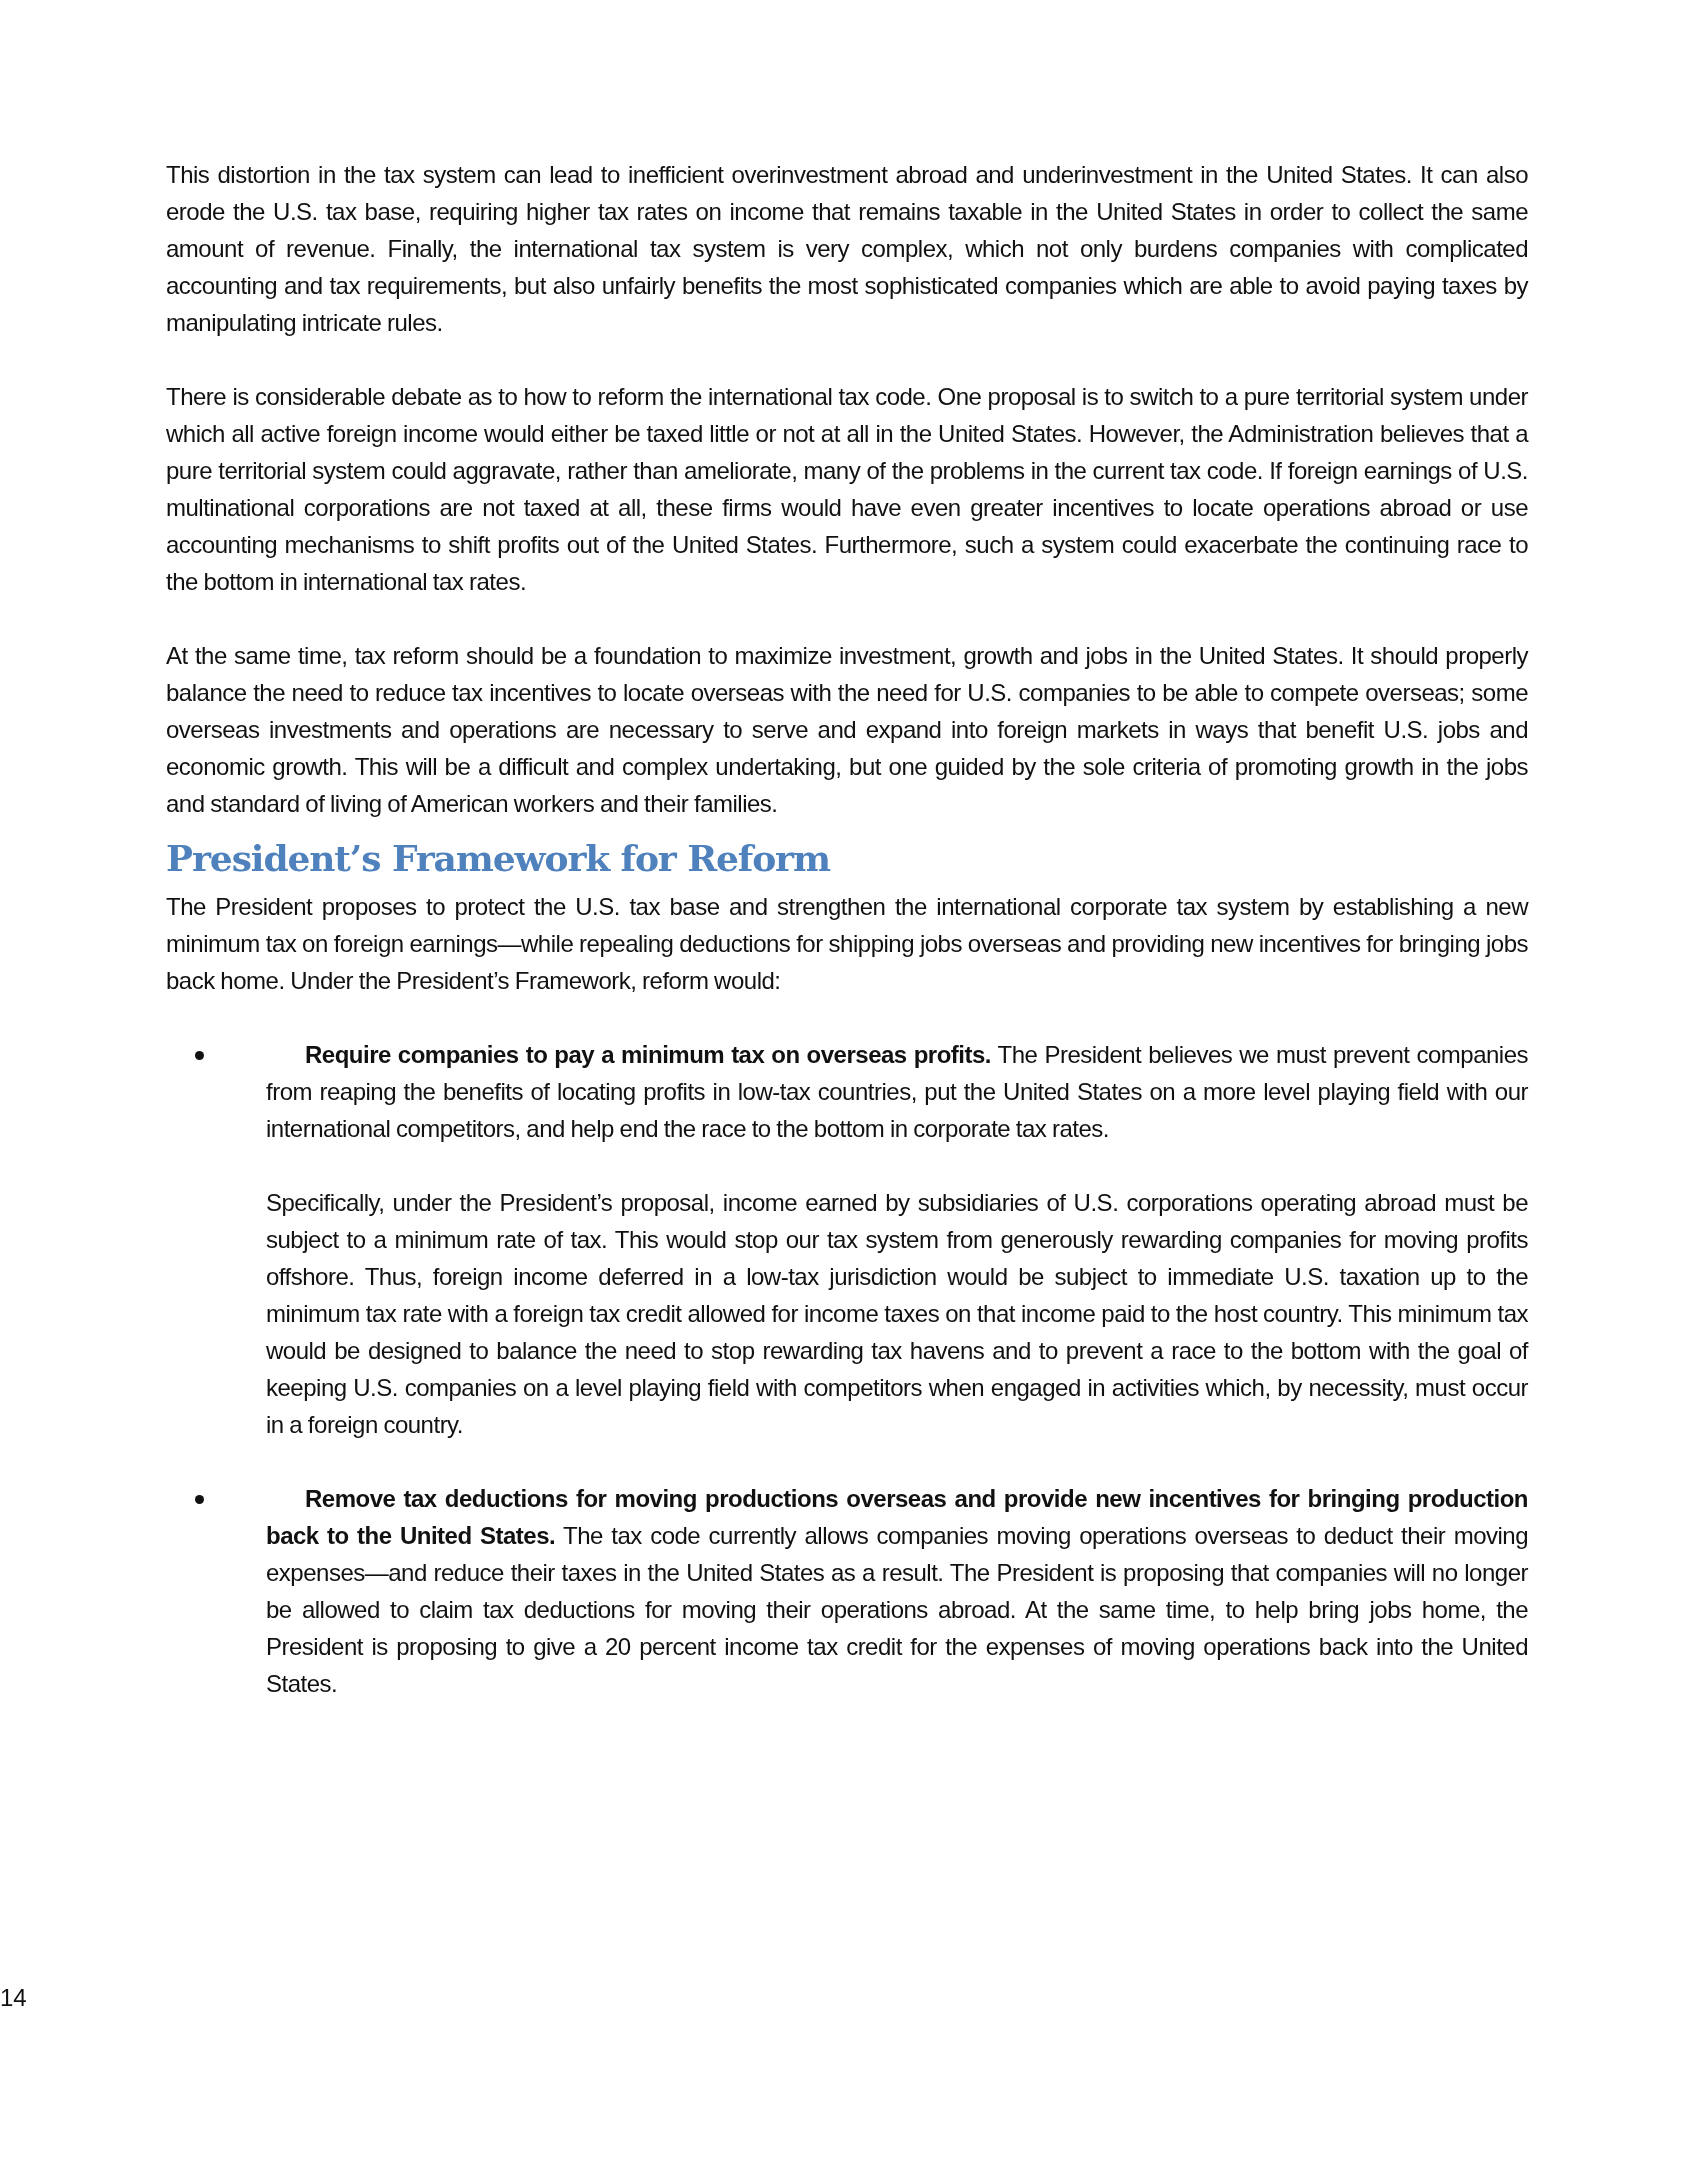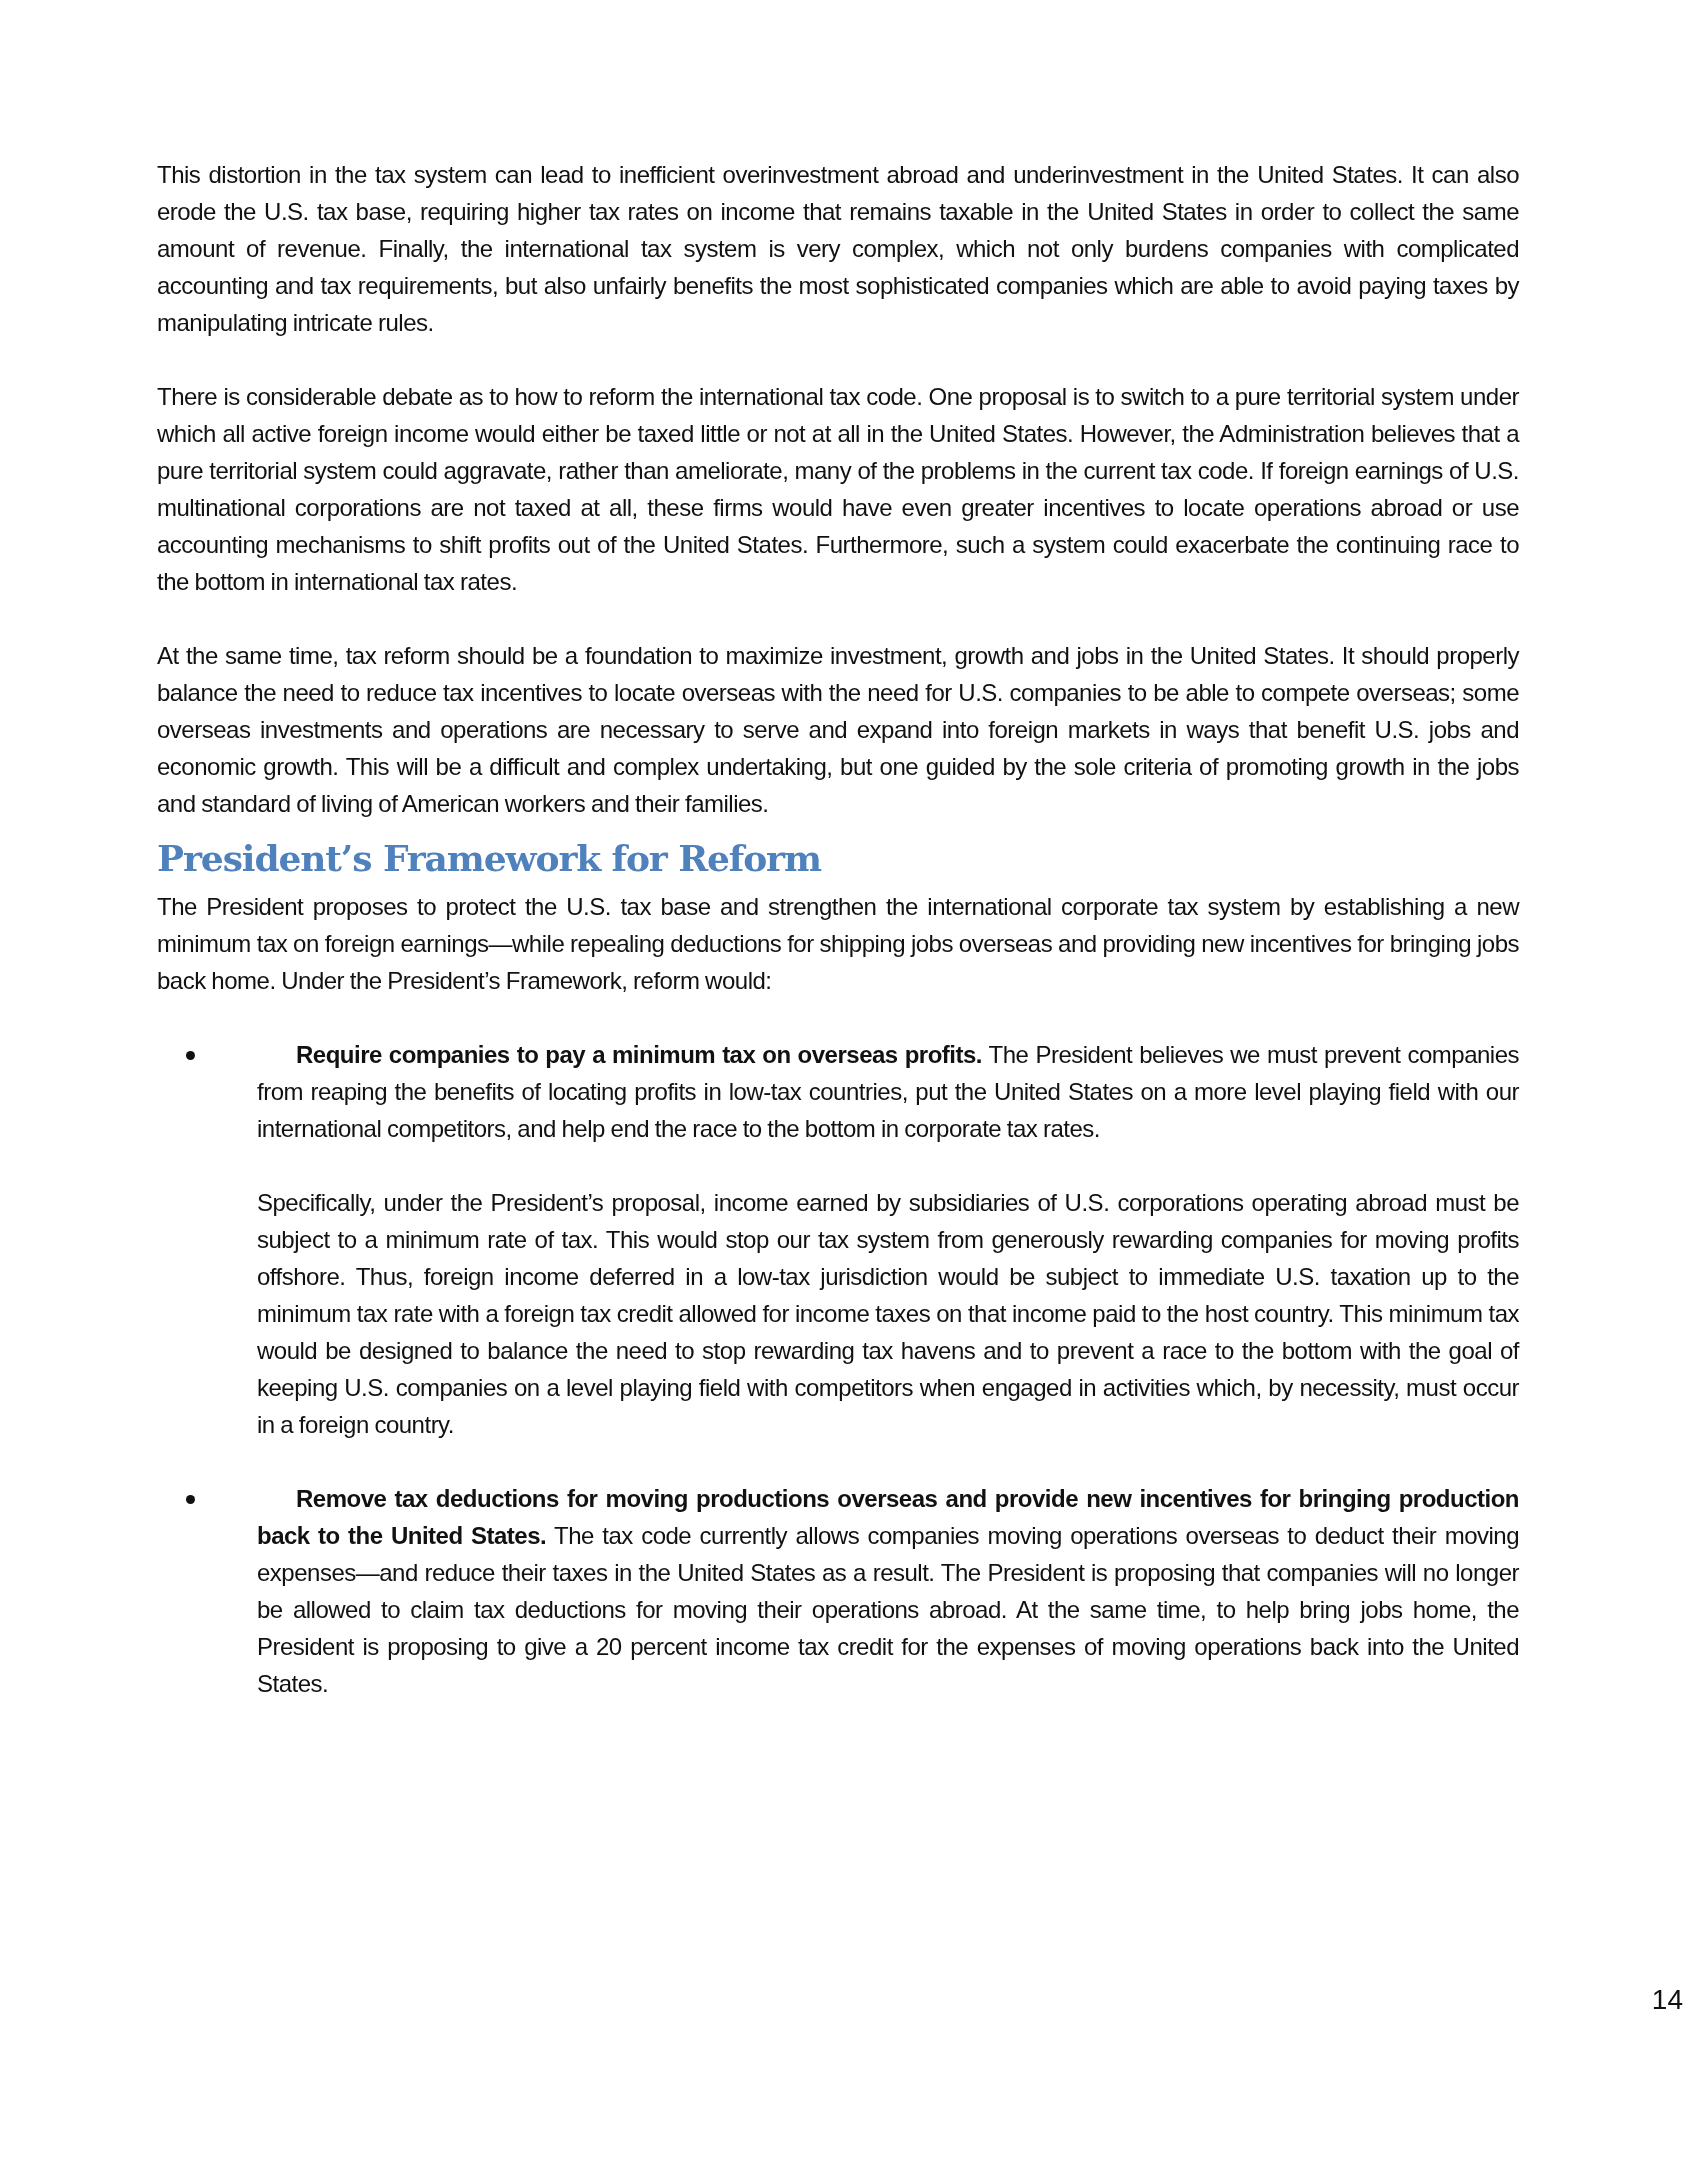--- a/index.html
+++ b/index.html
@@ -8,21 +8,21 @@
       background: #ffffff;
     }
     body {
       width: 1683px;
       height: 2178px;
       position: relative;
       overflow: hidden;
     }
     .page {
       position: absolute;
-      left: 157px;
+      left: 166px;
       top: 156px;
       width: 1362px;
       font-family: "Liberation Sans", "DejaVu Sans", sans-serif;
       font-size: 24px;
       line-height: 37px;
       color: #111111;
     }
     .para {
       margin: 0 0 37px 0;
       text-align: justify;
@@ -68,23 +68,23 @@
     }
     .lead {
       font-weight: bold;
       margin-left: 39px;
     }
     .page-number {
       position: absolute;
       top: 1984px;
       left: 0;
       width: 1683px;
-      text-align: right;
+      text-align: left;
       font-family: "Liberation Sans", "DejaVu Sans", sans-serif;
-      font-size: 28px;
+      font-size: 24px;
       color: #111111;
     }
   </style>
 </head>
 <body>
 
 <div class="page">
   <p class="para">This distortion in the tax system can lead to inefficient overinvestment abroad and underinvestment in the United States. It can also erode the U.S. tax base, requiring higher tax rates on income that remains taxable in the United States in order to collect the same amount of revenue. Finally, the international tax system is very complex, which not only burdens companies with complicated accounting and tax requirements, but also unfairly benefits the most sophisticated companies which are able to avoid paying taxes by manipulating intricate rules.</p>
   <p class="para">There is considerable debate as to how to reform the international tax code. One proposal is to switch to a pure territorial system under which all active foreign income would either be taxed little or not at all in the United States. However, the Administration believes that a pure territorial system could aggravate, rather than ameliorate, many of the problems in the current tax code. If foreign earnings of U.S. multinational corporations are not taxed at all, these firms would have even greater incentives to locate operations abroad or use accounting mechanisms to shift profits out of the United States. Furthermore, such a system could exacerbate the continuing race to the bottom in international tax rates.</p>
   <p class="para">At the same time, tax reform should be a foundation to maximize investment, growth and jobs in the United States. It should properly balance the need to reduce tax incentives to locate overseas with the need for U.S. companies to be able to compete overseas; some overseas investments and operations are necessary to serve and expand into foreign markets in ways that benefit U.S. jobs and economic growth. This will be a difficult and complex undertaking, but one guided by the sole criteria of promoting growth in the jobs and standard of living of American workers and their families.</p>

